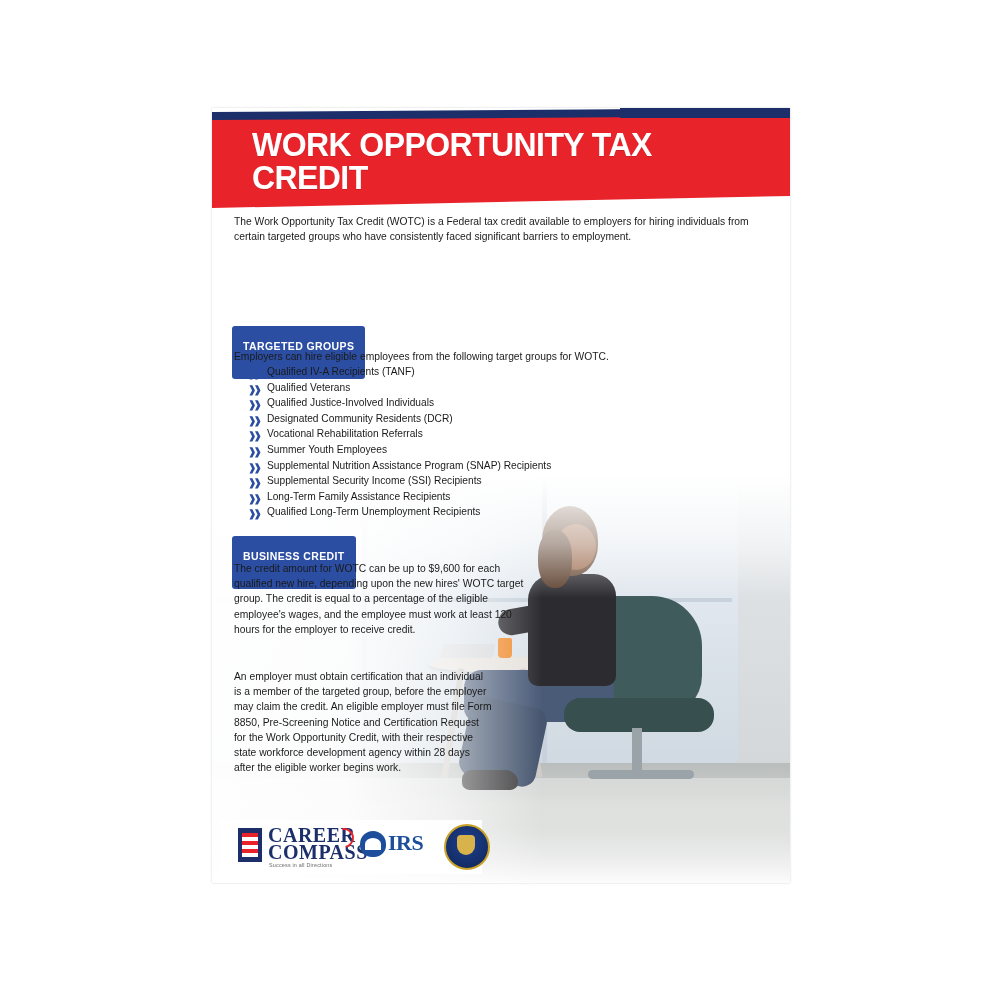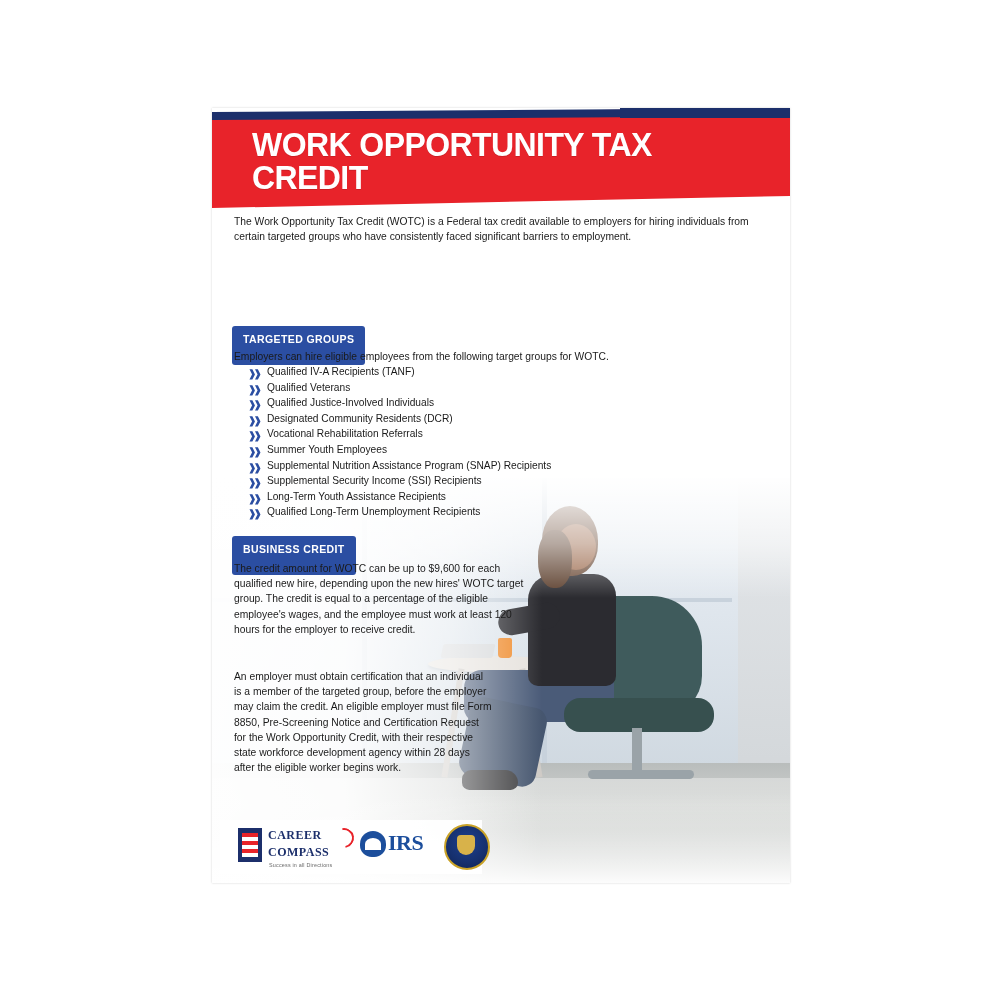--- a/index.html
+++ b/index.html
@@ -165,21 +165,21 @@
   .section-tag {
     position: absolute;
     left: 20px;
     height: 31px;
     background: #2b4ea2;
     color: #ffffff;
     font-size: 10.5px;
     font-weight: bold;
     letter-spacing: 0.4px;
     line-height: 19px;
-    padding: 4px 11px;
+    padding: 11px 11px;
     border-radius: 3px;
     white-space: nowrap;
   }
   .section-note {
     position: absolute;
     left: 22px;
     font-size: 10.3px;
     color: #1a1a1a;
   }
   .bullet-list {
@@ -228,21 +228,21 @@
     position: absolute; left: 0; top: 4px; width: 24px; height: 34px;
     background: #1c2f6b;
   }
   .cc-mark::after {
     content:""; position:absolute; left:4px; top:5px; width:16px; height:24px;
     background: repeating-linear-gradient(180deg, #e8232a 0 4px, #ffffff 4px 8px);
   }
   .cc-name {
     position: absolute; left: 30px; top: 3px;
     font-family: "Liberation Serif", serif;
-    font-size: 12px; font-weight: bold; color: #1c2f6b; letter-spacing: 0.5px;
+    font-size: 20px; font-weight: bold; color: #1c2f6b; letter-spacing: 0.5px;
     line-height: 17px;
   }
   .cc-tag {
     position: absolute; left: 31px; top: 38px;
     font-size: 5.4px; color: #6a6a6a; letter-spacing: 0.2px;
   }
   .cc-swoosh {
     position: absolute; left: 96px; top: 4px; width: 16px; height: 16px;
     border: 2px solid #e8232a; border-radius: 50%;
     border-left-color: transparent; border-bottom-color: transparent;
@@ -325,21 +325,21 @@
 
       <ul class="bullet-list">
         <li><span class="chev">❱❱</span><span>Qualified IV-A Recipients (TANF)</span></li>
         <li><span class="chev">❱❱</span><span>Qualified Veterans</span></li>
         <li><span class="chev">❱❱</span><span>Qualified Justice-Involved Individuals</span></li>
         <li><span class="chev">❱❱</span><span>Designated Community Residents (DCR)</span></li>
         <li><span class="chev">❱❱</span><span>Vocational Rehabilitation Referrals</span></li>
         <li><span class="chev">❱❱</span><span>Summer Youth Employees</span></li>
         <li><span class="chev">❱❱</span><span>Supplemental Nutrition Assistance Program (SNAP) Recipients</span></li>
         <li><span class="chev">❱❱</span><span>Supplemental Security Income (SSI) Recipients</span></li>
-        <li><span class="chev">❱❱</span><span>Long-Term Youth Assistance Recipients</span></li>
+        <li><span class="chev">❱❱</span><span>Long-Term Family Assistance Recipients</span></li>
         <li><span class="chev">❱❱</span><span>Qualified Long-Term Unemployment Recipients</span></li>
       </ul>
 
       <div class="section-tag" style="top:428px;">BUSINESS CREDIT</div>
       <div class="body-block" style="top:453px; width:290px;">The credit amount for WOTC can be up to $9,600 for each qualified new hire, depending upon the new hires' WOTC target group. The credit is equal to a percentage of the eligible employee's wages, and the employee must work at least 120 hours for the employer to receive credit.</div>
 
       <div class="body-block" style="top:561px; width:258px;">An employer must obtain certification that an individual is a member of the targeted group, before the employer may claim the credit. An eligible employer must file Form 8850, Pre-Screening Notice and Certification Request for the Work Opportunity Credit, with their respective state workforce development agency within 28 days after the eligible worker begins work.</div>
     </div>
 
     <div class="footer-bar"></div>

